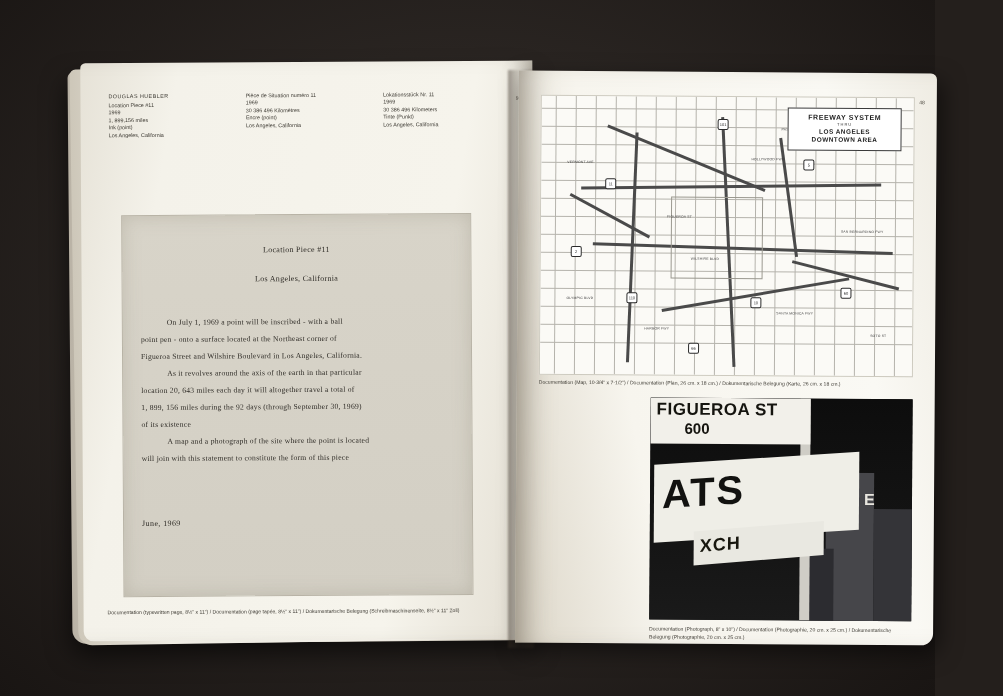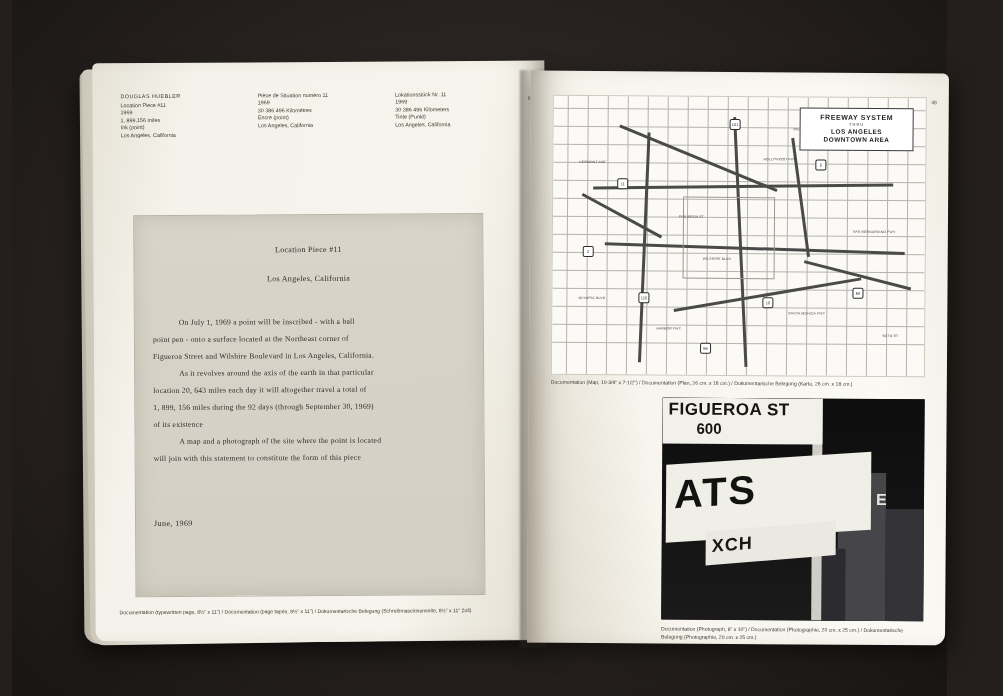--- a/index.html
+++ b/index.html
@@ -2,21 +2,21 @@
 <html><head>
 <meta charset="utf-8">
 <style>
   html,body{margin:0;padding:0;}
   body{
     width:1003px;height:696px;overflow:hidden;
     background:#241f1c;
     font-family:"Liberation Sans",sans-serif;
   }
   .scene{position:relative;width:935px;height:696px;
-    background:radial-gradient(ellipse at 50% 45%, #3a332e 0%, #2a2522 45%, #191513 100%);margin-left:12px;}
+    background:radial-gradient(ellipse at 50% 45%, #3a332e 0%, #2a2522 45%, #191513 100%);}
 
   
   .book{position:absolute;left:62px;top:56px;width:888px;height:594px;}
 
   
   .stack{position:absolute;left:8px;top:14px;width:460px;height:572px;
     background:linear-gradient(90deg,#b9b2a5 0%,#d7d2c6 10%,#e7e3d8 60%,#cfc9bc 100%);
     border-radius:6px 2px 2px 14px;
     box-shadow:0 10px 26px rgba(0,0,0,.65);
     transform:rotate(-.5deg);}

